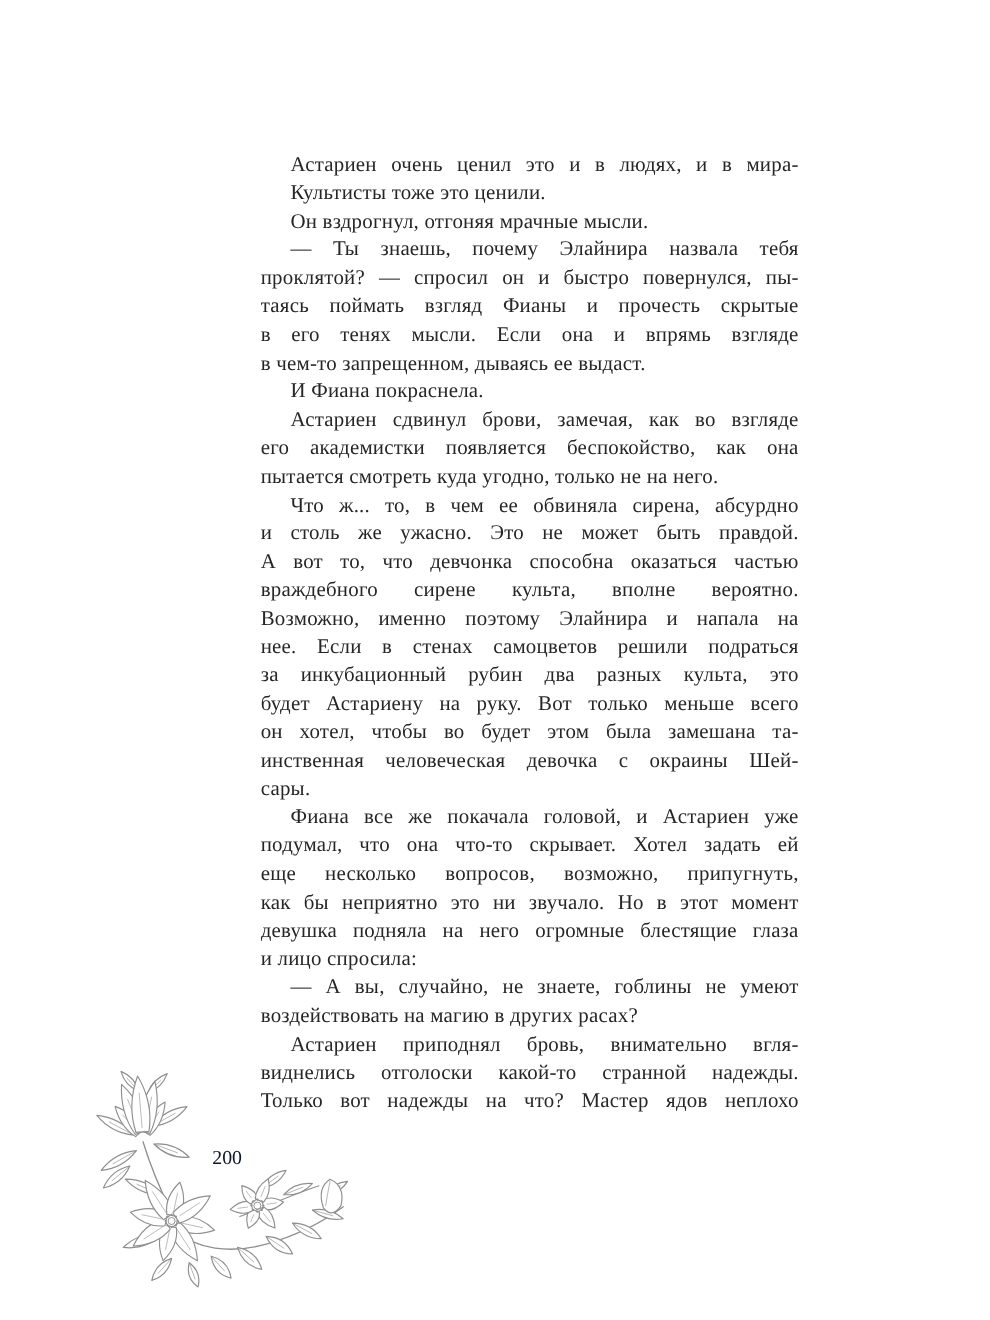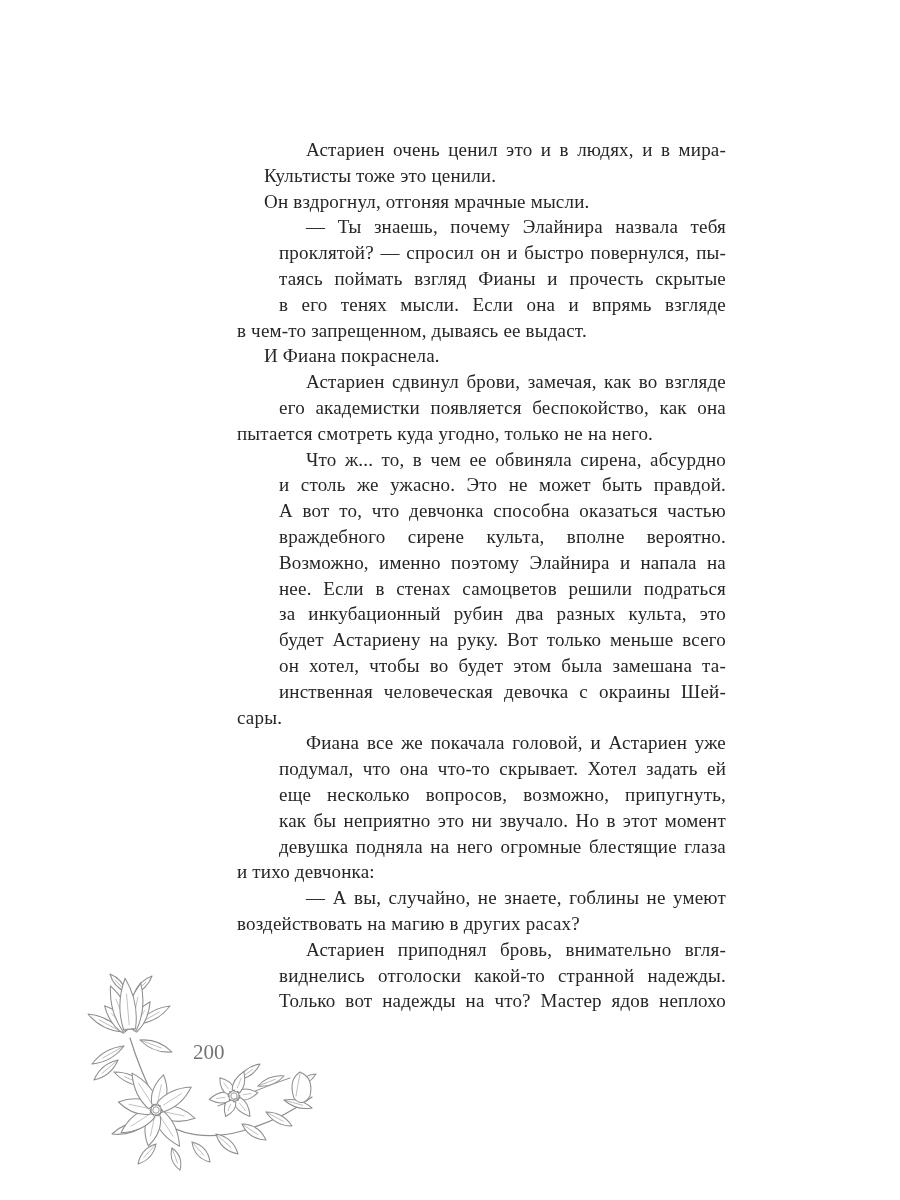--- a/index.html
+++ b/index.html
@@ -16,28 +16,28 @@
     position:absolute;
     left:237px;top:137px;width:489px;
   }
   .line{
     font-size:19px;
     line-height:25.8px;
     height:25.8px;
     overflow:hidden;
     letter-spacing:0.2px;
   }
-  .just{text-align:justify;text-align-last:justify;margin-left:42px;}
+  .just{text-align:justify;text-align-last:justify;}
   .first{text-indent:27px;}
   .page-number{
     position:absolute;
     left:193px;top:1040px;
     width:40px;
-    font-size:21px;line-height:25.8px;
-    color:#737373;
+    font-size:18px;line-height:25.8px;
+    color:#0f172a;
     text-align:left;
   }
   .ornament{
     position:absolute;
     left:68px;top:968px;
     width:258px;height:210px;
   }
 </style>
 </head>
 <body>
@@ -167,20 +167,20 @@
       <div class="line just">за инкубационный рубин два разных культа, это</div>
       <div class="line just">будет Астариену на руку. Вот только меньше всего</div>
       <div class="line just">он хотел, чтобы во будет этом была замешана та-</div>
       <div class="line just">инственная человеческая девочка с окраины Шей-</div>
       <div class="line">сары.</div>
       <div class="line first just">Фиана все же покачала головой, и Астариен уже</div>
       <div class="line just">подумал, что она что-то скрывает. Хотел задать ей</div>
       <div class="line just">еще несколько вопросов, возможно, припугнуть,</div>
       <div class="line just">как бы неприятно это ни звучало. Но в этот момент</div>
       <div class="line just">девушка подняла на него огромные блестящие глаза</div>
-      <div class="line">и тихо девчонка:</div>
+      <div class="line">и лицо спросила:</div>
       <div class="line first just">— А вы, случайно, не знаете, гоблины не умеют</div>
       <div class="line">воздействовать на магию в других расах?</div>
       <div class="line first just">Астариен приподнял бровь, внимательно вгля-</div>
       <div class="line just">виднелись отголоски какой-то странной надежды.</div>
       <div class="line just">Только вот надежды на что? Мастер ядов неплохо</div>
     </section>
 </main>
 
 </body></html>

